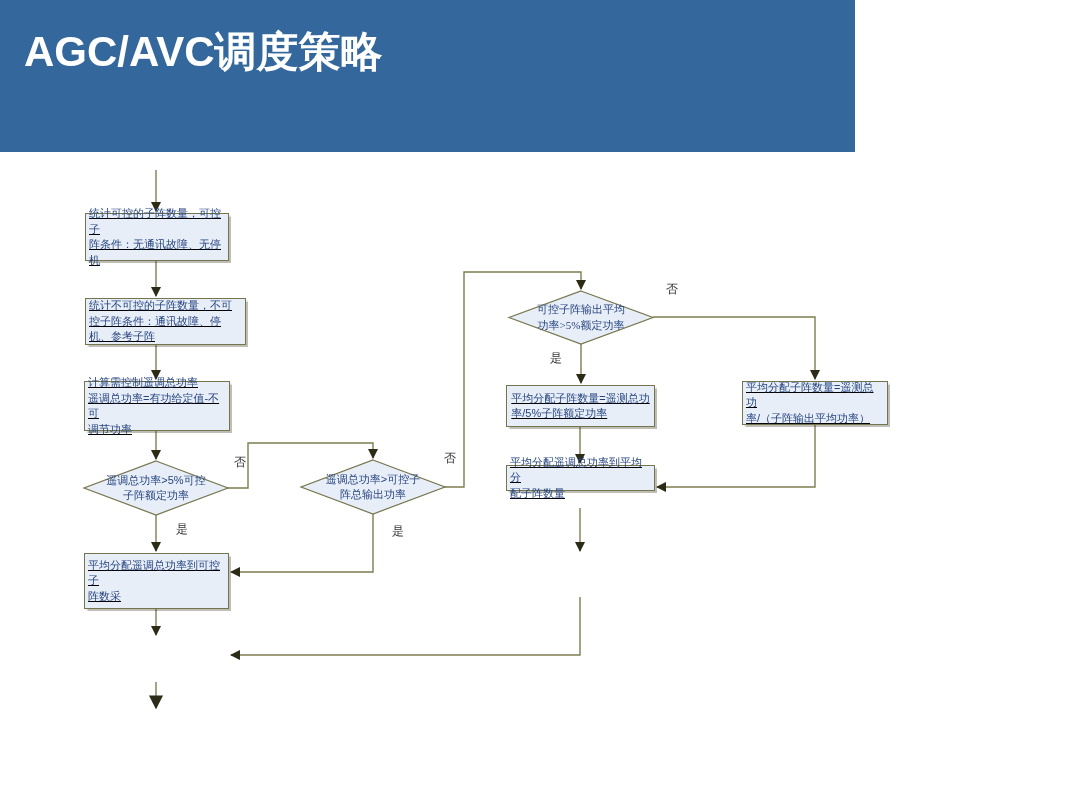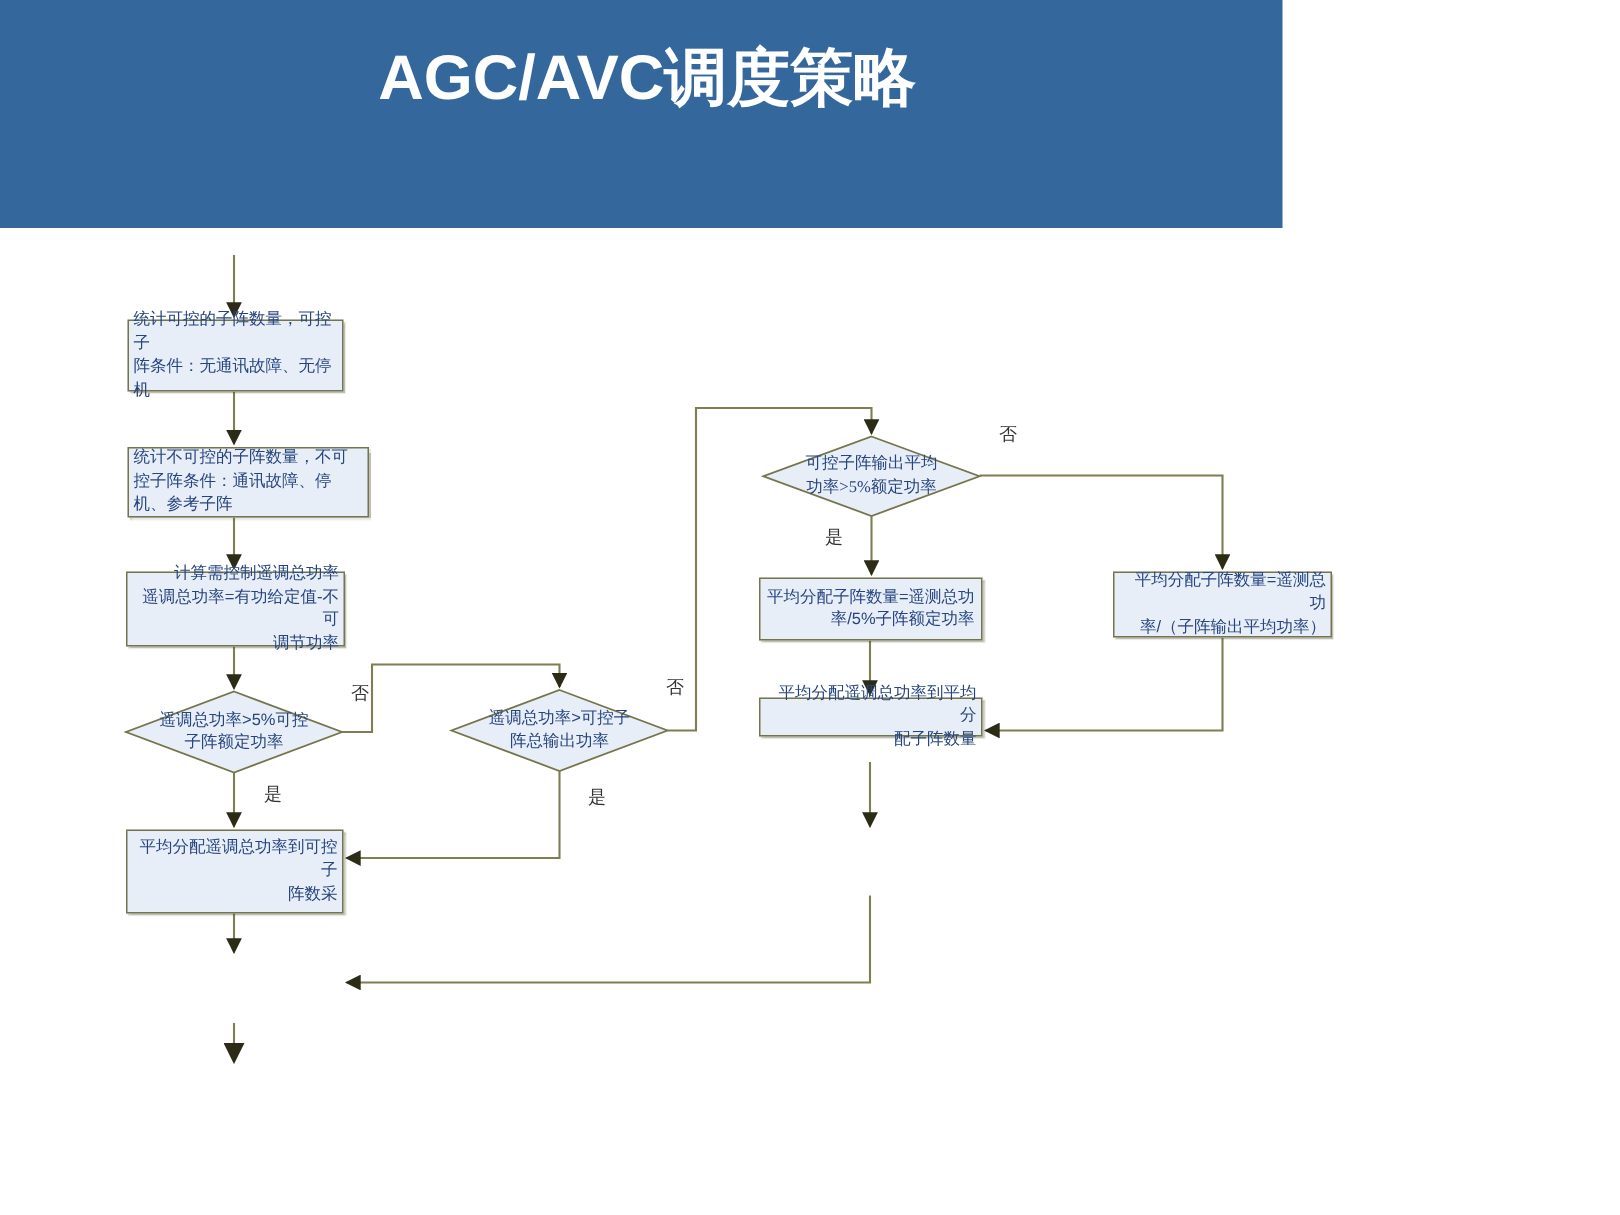--- a/index.html
+++ b/index.html
@@ -7,36 +7,36 @@
     --node-fill:#E8EEF8; --node-border:#75754D;
     --wire:#7E7E52; --arrow-fill:#2B2B16;
     --node-text:#26457F; --label-text:#333333;
   }
   html,body{margin:0;padding:0;background:#FFFFFF;}
   body{width:1080px;height:810px;position:relative;overflow:hidden;
        font-family:"Liberation Sans","DejaVu Sans",sans-serif;}
   .title-bar{position:absolute;left:0;top:0;width:855px;height:152px;
              background:var(--header-bg);}
   .title-bar h1{margin:0;padding:24px 16px 0 24px;color:var(--header-text);
-                font-size:42px;font-weight:bold;letter-spacing:0px;text-align:center;}
+                font-size:42px;font-weight:bold;letter-spacing:0px;}
   .canvas{position:absolute;left:0;top:0;width:1080px;height:810px;}
   svg.wires{position:absolute;left:0;top:0;width:1080px;height:810px;}
   .wire{stroke:var(--wire);stroke-width:1.4;fill:none;}
   .diamond{fill:var(--node-fill);stroke:var(--node-border);stroke-width:1.2;}
   #arrow path,#arrowBig path{fill:var(--arrow-fill);}
   .node{position:absolute;background:var(--node-fill);
         border:1px solid var(--node-border);
         box-shadow:1.5px 1.5px 1px rgba(70,70,45,0.35);
         display:flex;align-items:center;justify-content:center;
-        box-sizing:border-box;padding:2px 3px;}
+        box-sizing:border-box;padding:2px 3px;text-decoration:underline;}
   .node-text,.diamond-text-inner{color:var(--node-text);font-size:11px;
         line-height:15.5px;white-space:pre-line;}
   .node.align-left{justify-content:flex-start;}
   .node.align-left .node-text{text-align:left;}
-  .node .node-text{text-align:right;}
+  .node .node-text{text-align:left;}
   .diamond-text{position:absolute;display:flex;align-items:center;
         justify-content:center;pointer-events:none;}
   .diamond-text-inner{text-align:center;}
   .edge-label{position:absolute;color:var(--label-text);font-size:12px;}
 </style>
 </head>
 <body>
 
 <div class="canvas">
 

